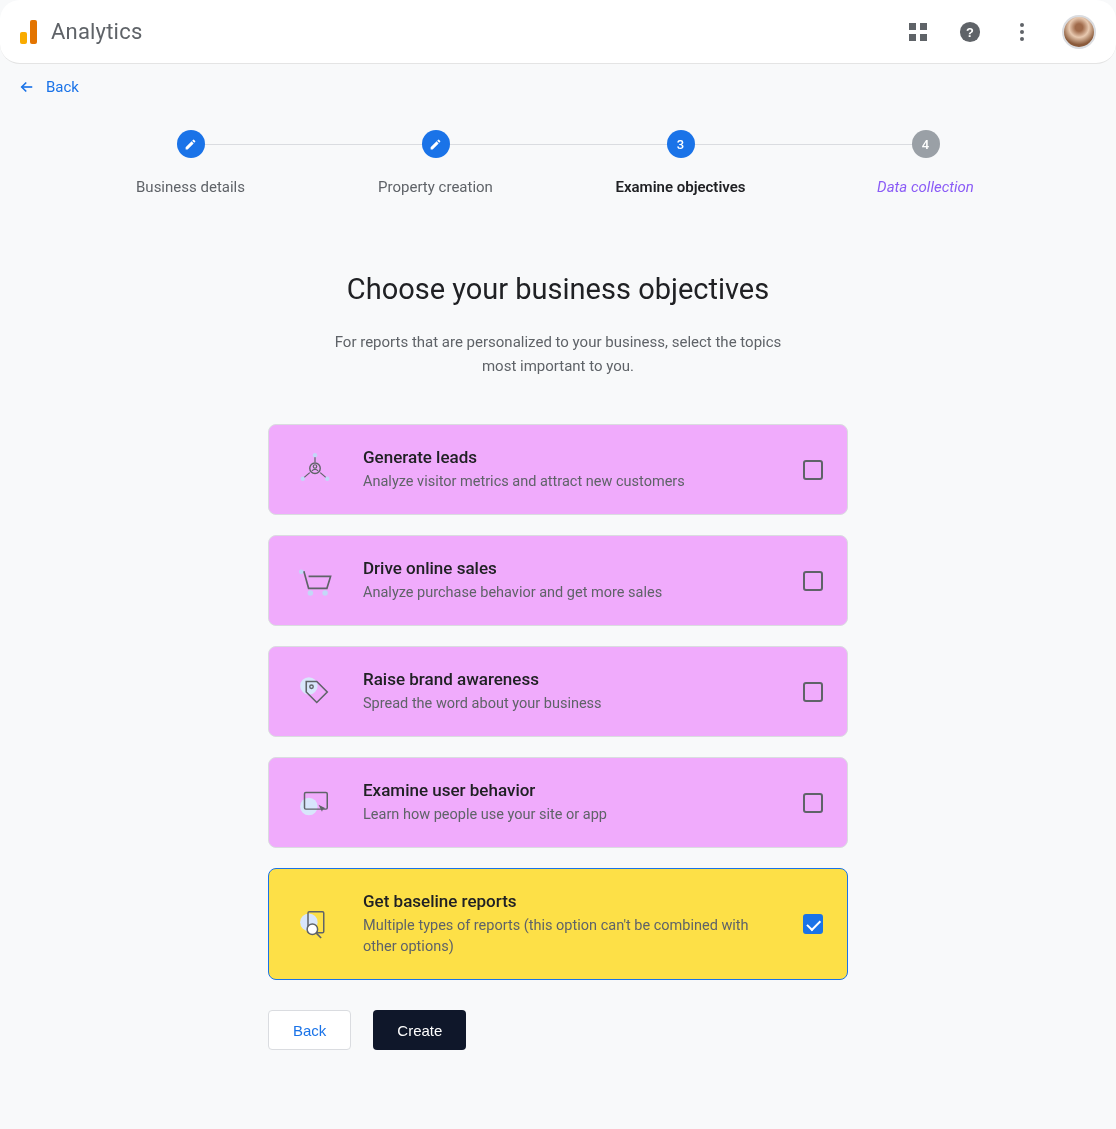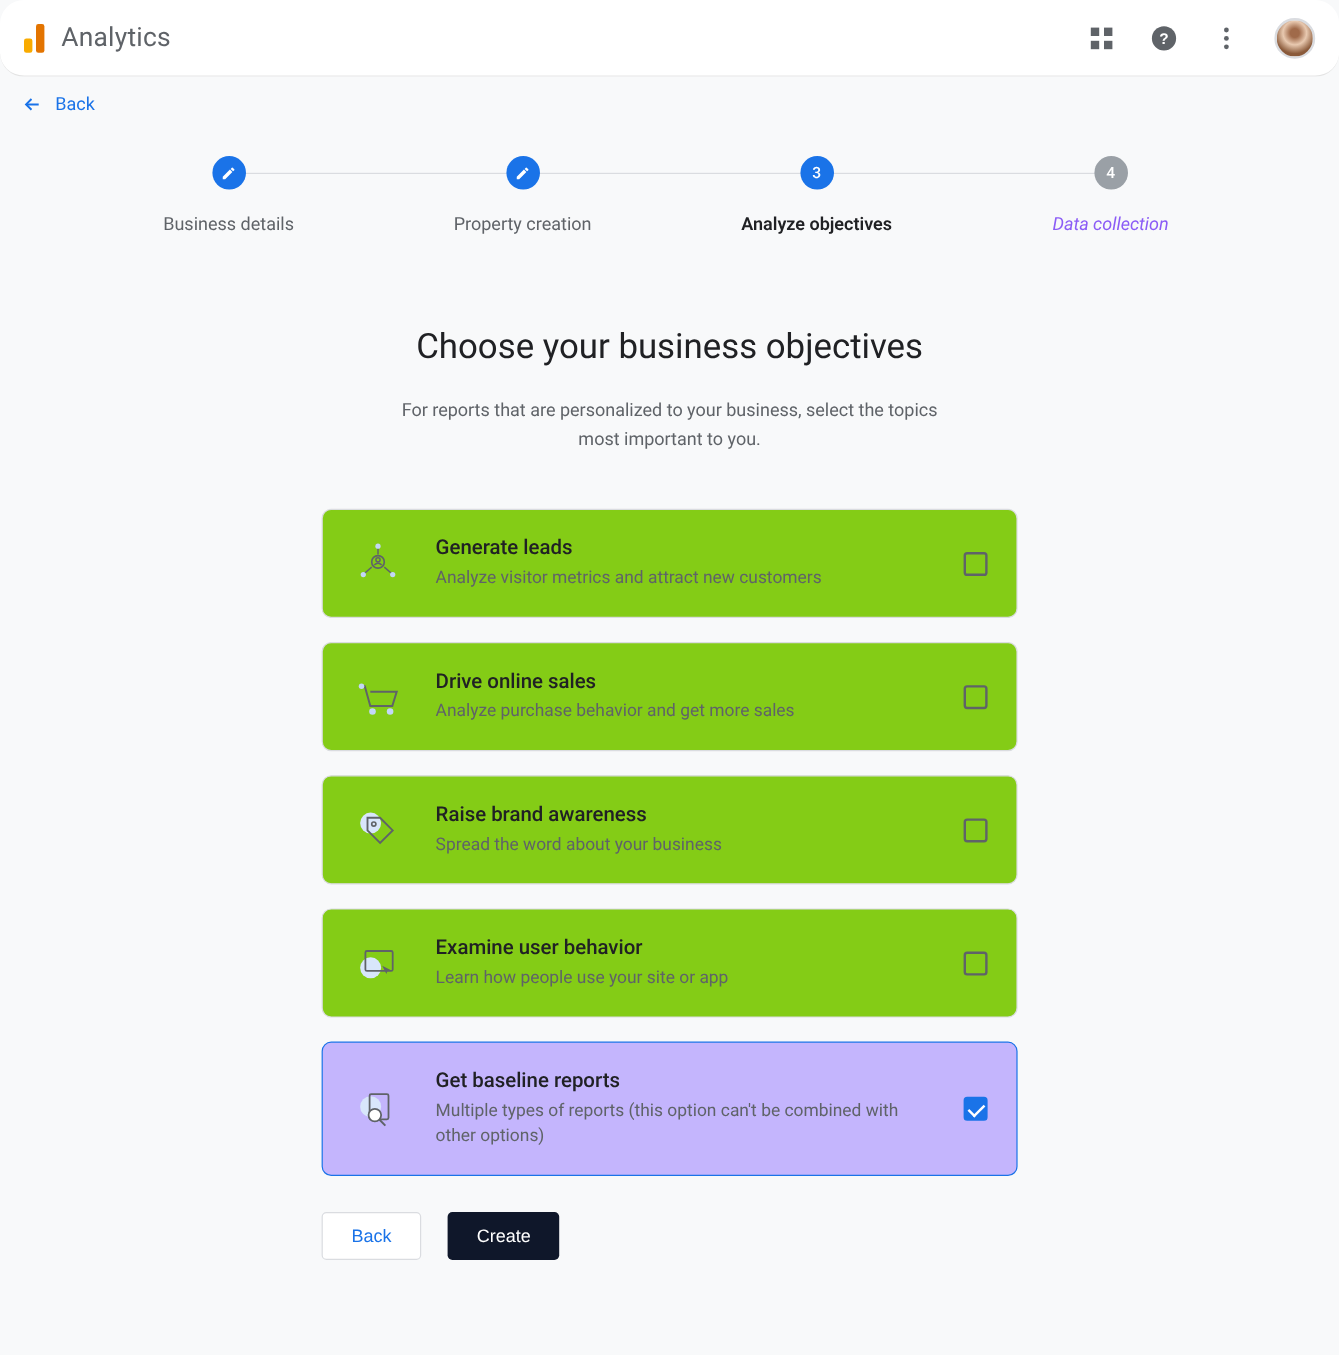--- a/index.html
+++ b/index.html
@@ -65,25 +65,25 @@
   .step:last-child .connector { display: none; }
 
   
   .page-head { text-align: center; margin-top: 76px; }
   .page-head h1 { font-size: 29px; font-weight: 400; color: #202124; margin: 0 0 24px; }
   .page-head p { font-size: 15px; color: #5f6368; margin: 0 auto; line-height: 1.6; max-width: 460px; }
 
   
   .options { width: 580px; margin: 46px auto 0; display: flex; flex-direction: column; gap: 20px; }
   .card {
-    border: 1px solid #dadce0; border-radius: 8px; background: #84cc16;
+    border: 1px solid #dadce0; border-radius: 8px; background: #f0abfc;
     padding: 22px 24px; display: flex; align-items: center; gap: 26px;
     cursor: pointer;
   }
-  .card.selected { border: 1.5px solid #1a73e8; background: #c4b5fd; }
+  .card.selected { border: 1.5px solid #1a73e8; background: #fde047; }
   .card-icon { width: 44px; height: 44px; flex-shrink: 0; display: flex; align-items: center; justify-content: center; }
   .card-body { flex: 1; }
   .card-title { font-size: 17px; font-weight: 500; color: #202124; margin-bottom: 4px; }
   .card-sub { font-size: 14.5px; color: #5f6368; line-height: 1.45; }
   .checkbox {
     width: 20px; height: 20px; border: 2px solid #5f6368; border-radius: 3px;
     flex-shrink: 0; display: flex; align-items: center; justify-content: center;
   }
   .checkbox.checked { background: #1a73e8; border-color: #1a73e8; }
   .checkbox.checked::after { content: ""; width: 6px; height: 11px; border: solid #fff; border-width: 0 2.5px 2.5px 0; transform: rotate(45deg) translateY(-1px); }
@@ -154,21 +154,21 @@
         <svg width="13" height="13" viewBox="0 0 24 24" fill="#fff">
             <path d="M3 17.25V21h3.75L17.81 9.94l-3.75-3.75L3 17.25zM20.71 7.04a1 1 0 0 0 0-1.41l-2.34-2.34a1 1 0 0 0-1.41 0L15.13 5.13l3.75 3.75 1.83-1.84z"></path>
           </svg>
       </div>
       <div class="connector"></div>
       <div class="step-label">Property creation</div>
     </div>
     <div class="step">
       <div class="step-badge">3</div>
       <div class="connector"></div>
-      <div class="step-label active">Analyze objectives</div>
+      <div class="step-label active">Examine objectives</div>
     </div>
     <div class="step">
       <div class="step-badge inactive">4</div>
       <div class="step-label muted">Data collection</div>
     </div>
   </div>
 </div>
 
 <div class="page-head">
   <h1>Choose your business objectives</h1>

